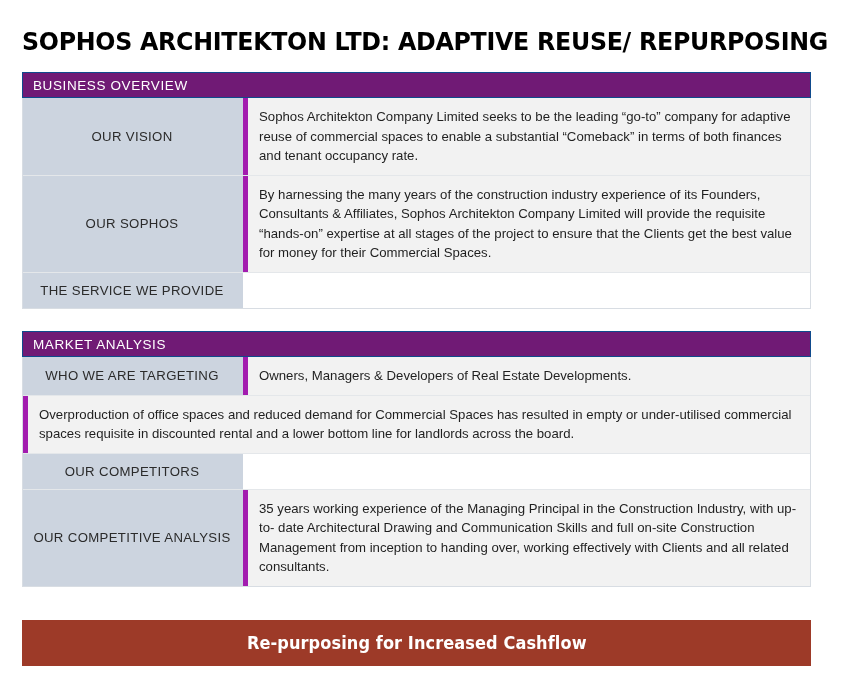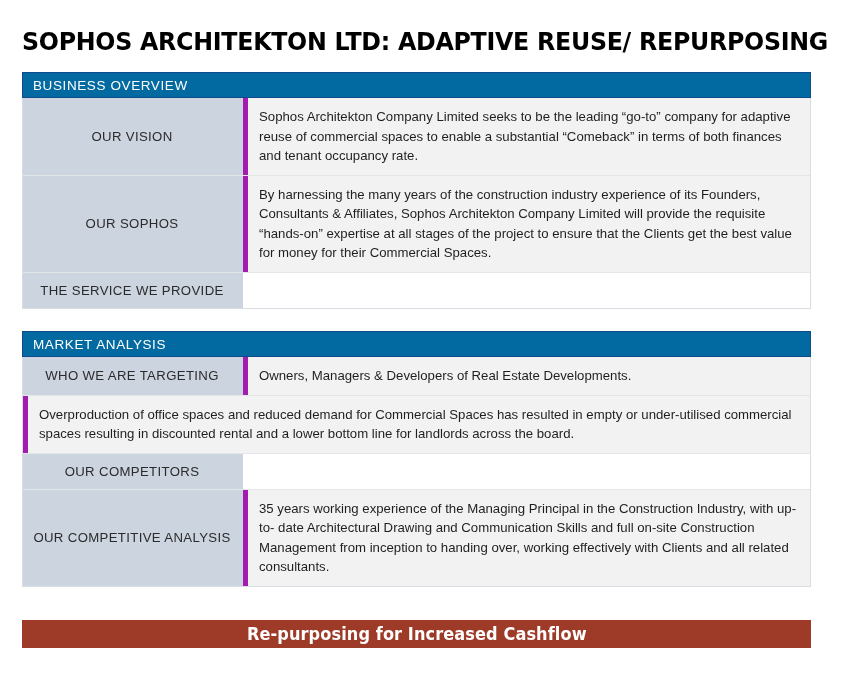--- a/index.html
+++ b/index.html
@@ -39,21 +39,21 @@
   }
 
   
   .section {
     position: absolute;
     left: 22px;
     width: 789px;
     box-sizing: border-box;
   }
   .section-header {
-    background: #0369a1;
+    background: #701a75;
     color: #ffffff;
     height: 26px;
     line-height: 26px;
     padding-left: 10px;
     font-size: 13.5px;
     letter-spacing: 0.6px;
     box-sizing: border-box;
     border: 1px solid #0f4a8c;
   }
   .rows {
@@ -102,21 +102,21 @@
   
   #business-overview { top: 72px; }
   #market-analysis  { top: 331px; }
 
   
   .footer-banner {
     position: absolute;
     left: 22px;
     top: 620px;
     width: 789px;
-    height: 28px;
+    height: 46px;
     background: #9d3a28;
     color: #ffffff;
     display: flex;
     align-items: center;
     justify-content: center;
     font-size: 17px;
     font-weight: 700;
     letter-spacing: 0.1px;
     box-sizing: border-box;
     font-family: "DejaVu Sans", "Liberation Sans", sans-serif;
@@ -162,21 +162,21 @@
     <div class="rows">
 
       <div class="row">
         <div class="cell-label">
           <span>WHO WE ARE TARGETING</span>
         </div>
         <div class="cell-body">Owners, Managers &amp; Developers of Real Estate Developments.</div>
       </div>
 
       <div class="row">
-        <div class="cell-body">Overproduction of office spaces and reduced demand for Commercial Spaces has resulted in empty or under-utilised commercial spaces resulting in discounted rental and a lower bottom line for landlords across the board.</div>
+        <div class="cell-body">Overproduction of office spaces and reduced demand for Commercial Spaces has resulted in empty or under-utilised commercial spaces requisite in discounted rental and a lower bottom line for landlords across the board.</div>
       </div>
 
       <div class="row">
         <div class="cell-label">
           <span>OUR COMPETITORS</span>
         </div>
       </div>
 
       <div class="row">
         <div class="cell-label">

